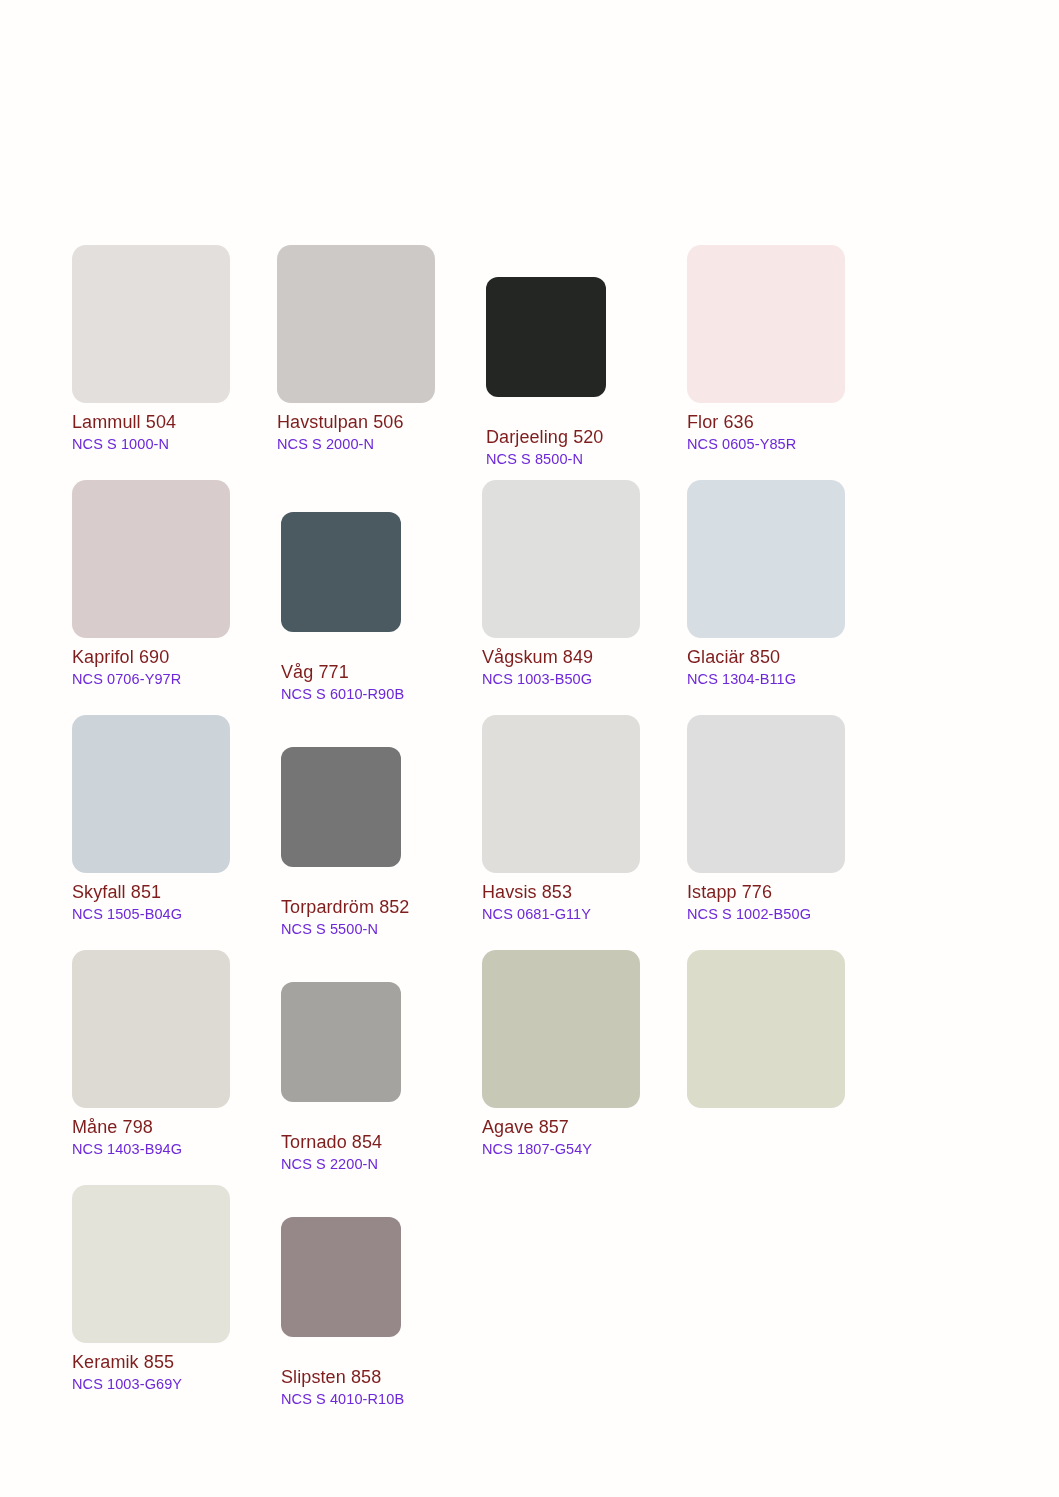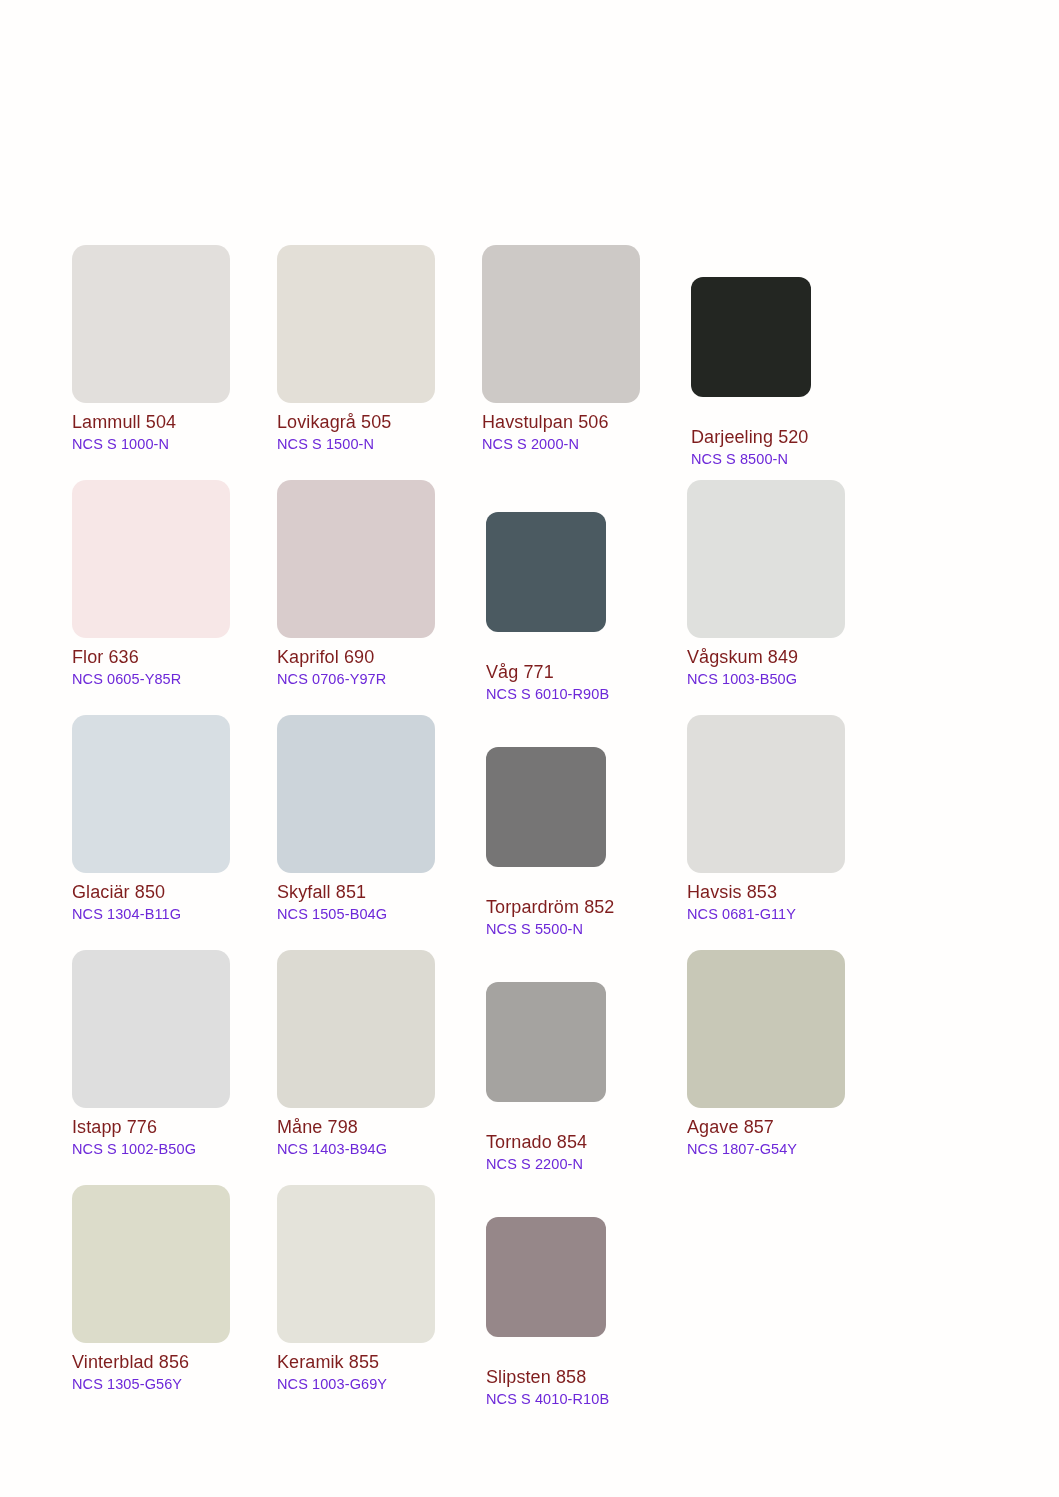--- a/index.html
+++ b/index.html
@@ -94,27 +94,20 @@
 <div class="page" style="background: rgb(255, 254, 253);">
   <div class="palette-grid" id="palette-grid">
       <div class="swatch-cell size-large">
         <div class="swatch-chip" style="background: rgb(226, 223, 220);"></div>
         <div class="swatch-labels">
           <div class="swatch-name">Lammull 504</div>
           <div class="swatch-code">NCS S 1000-N</div>
         </div>
       </div>
       <div class="swatch-cell size-large">
-        <div class="swatch-chip" style="background: rgb(227, 223, 215);"></div>
-        <div class="swatch-labels">
-          <div class="swatch-name">Lovikagrå 505</div>
-          <div class="swatch-code">NCS S 1500-N</div>
-        </div>
-      </div>
-      <div class="swatch-cell size-large">
         <div class="swatch-chip" style="background: rgb(205, 201, 198);"></div>
         <div class="swatch-labels">
           <div class="swatch-name">Havstulpan 506</div>
           <div class="swatch-code">NCS S 2000-N</div>
         </div>
       </div>
       <div class="swatch-cell size-small">
         <div class="swatch-chip" style="background: rgb(35, 38, 34);"></div>
         <div class="swatch-labels">
           <div class="swatch-name">Darjeeling 520</div>
@@ -200,24 +193,20 @@
       </div>
       <div class="swatch-cell size-large">
         <div class="swatch-chip" style="background: rgb(200, 200, 183);"></div>
         <div class="swatch-labels">
           <div class="swatch-name">Agave 857</div>
           <div class="swatch-code">NCS 1807-G54Y</div>
         </div>
       </div>
       <div class="swatch-cell size-large">
         <div class="swatch-chip" style="background: rgb(220, 220, 202);"></div>
-        <div class="swatch-labels">
-          <div class="swatch-name">Vinterblad 856</div>
-          <div class="swatch-code">NCS 1305-G56Y</div>
-        </div>
       </div>
       <div class="swatch-cell size-large">
         <div class="swatch-chip" style="background: rgb(228, 227, 218);"></div>
         <div class="swatch-labels">
           <div class="swatch-name">Keramik 855</div>
           <div class="swatch-code">NCS 1003-G69Y</div>
         </div>
       </div>
       <div class="swatch-cell size-small">
         <div class="swatch-chip" style="background: rgb(150, 135, 137);"></div>

